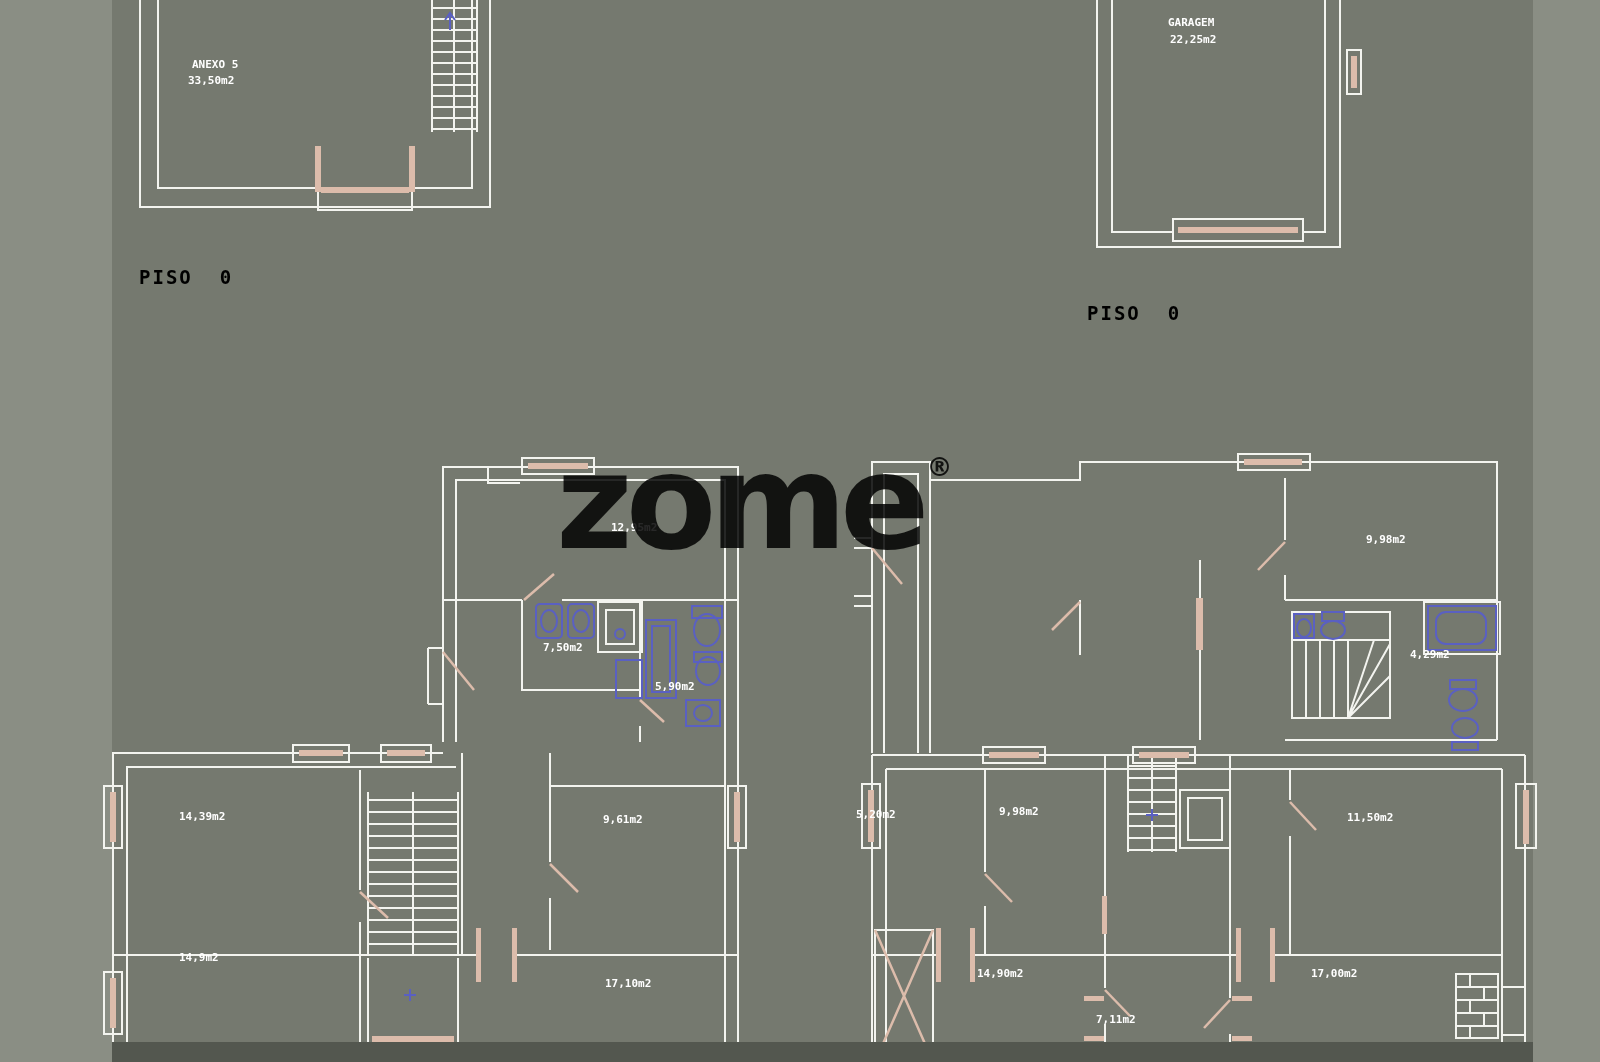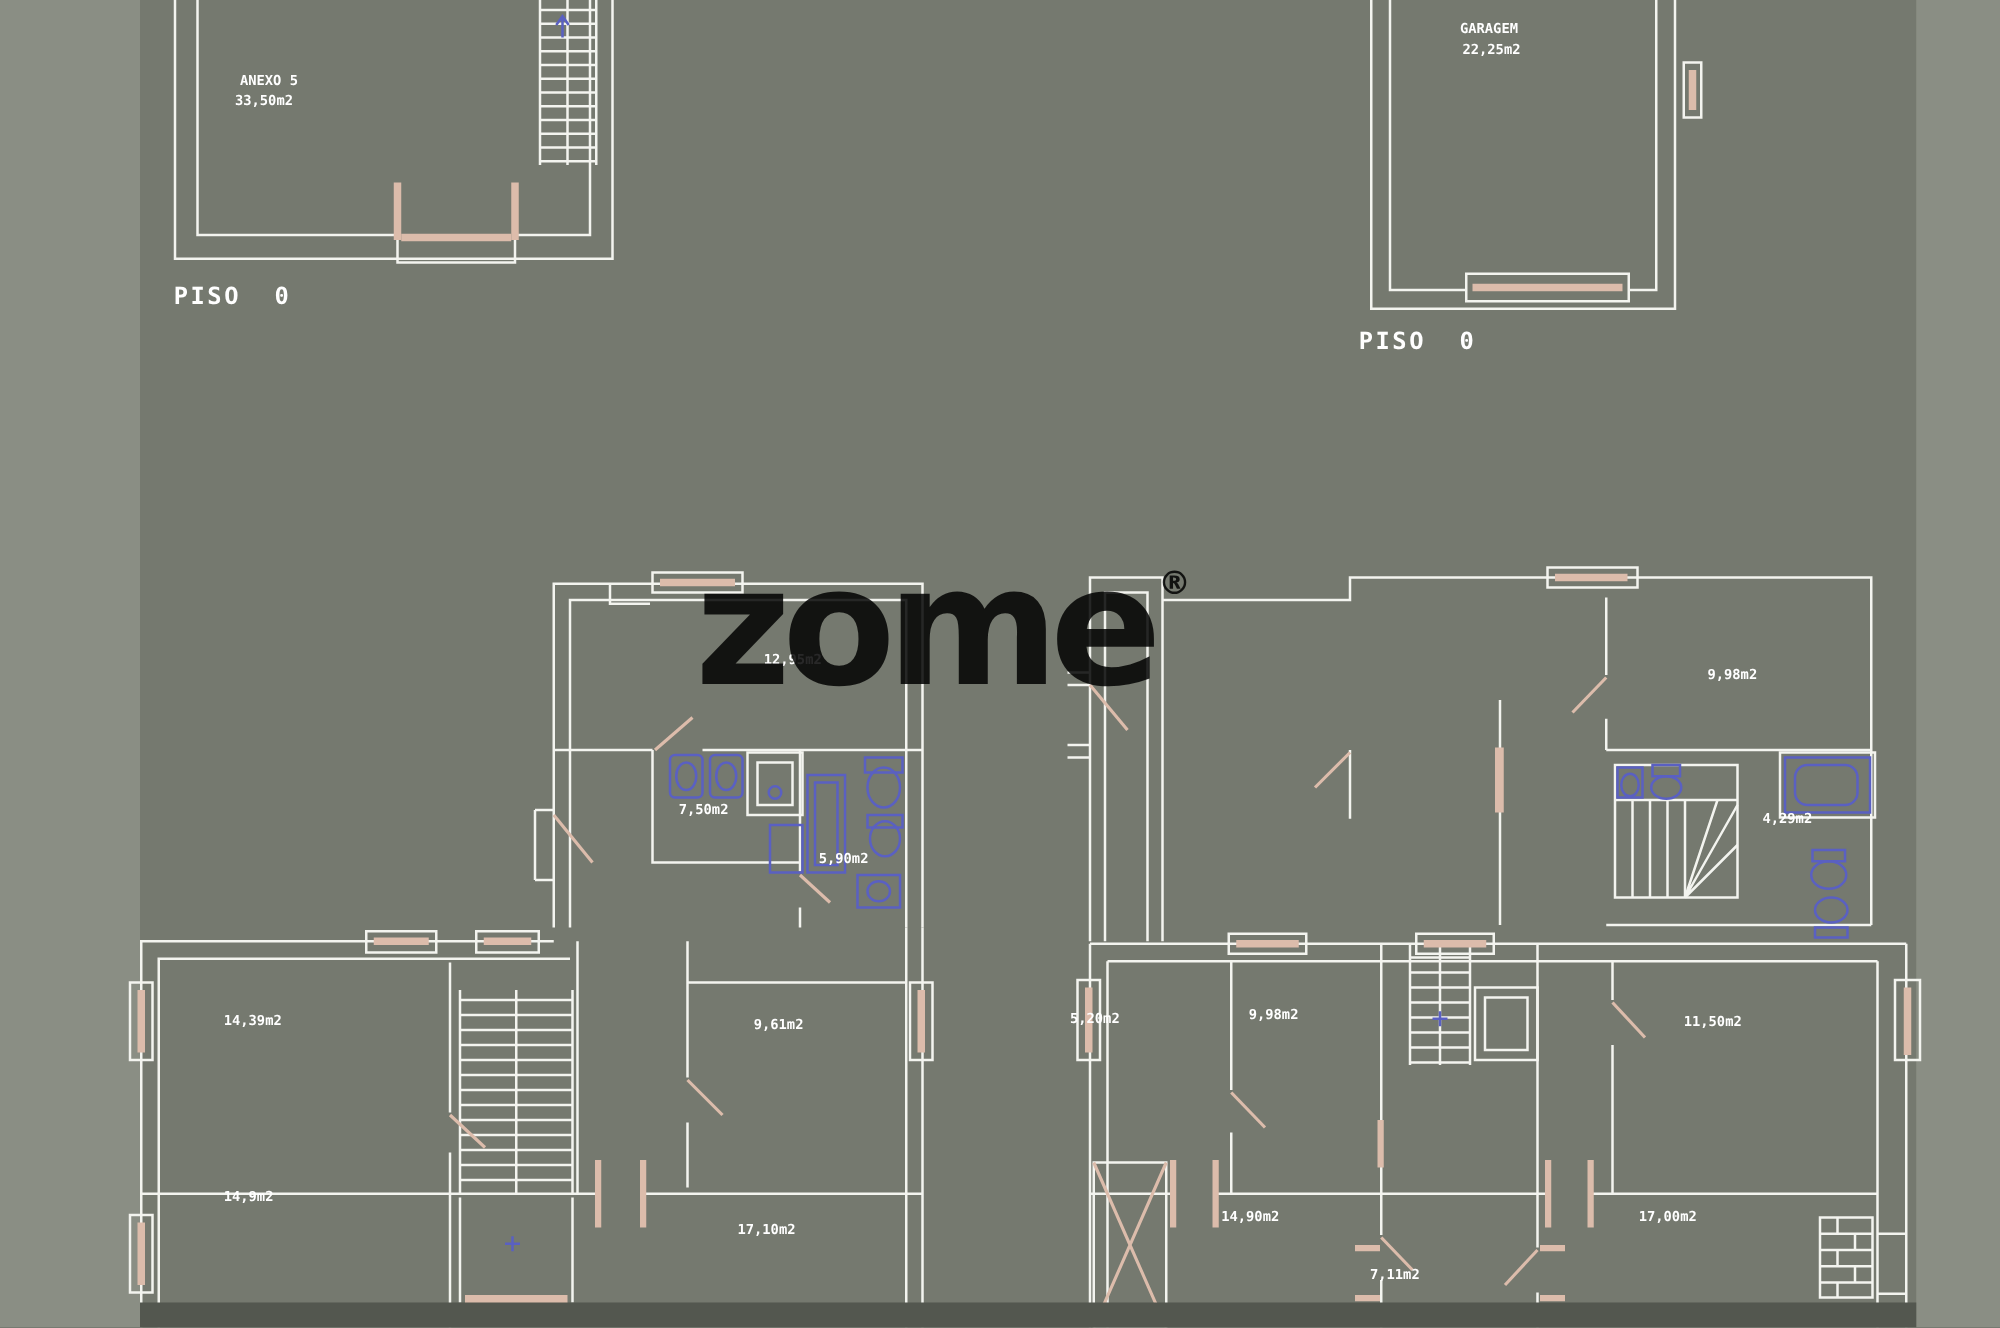--- a/index.html
+++ b/index.html
@@ -10,22 +10,22 @@
   .band-right{left:1533px;top:0;width:67px;height:1062px;background:#8a8e84;}
   .band-bottom{left:112px;top:1042px;width:1421px;height:20px;background:#53574f;z-index:6;}
   svg.plan{position:absolute;left:0;top:0;z-index:1;}
   .w path,.w rect{stroke:#f3f4ef;fill:none;stroke-width:2;}
   .dr path{stroke:#dcbcab;fill:none;stroke-width:2.5;}
   .dr path.glz{stroke-width:6;}
   .dr rect{fill:#dcbcab;stroke:none;}
   .fx path,.fx rect,.fx ellipse,.fx circle{stroke:#5a60c2;fill:none;stroke-width:2;}
   .lbl{position:absolute;z-index:2;color:#ffffff;font:bold 11px "DejaVu Sans Mono", monospace;
        white-space:pre;letter-spacing:0px;}
-  .piso{position:absolute;z-index:2;color:#ffffff;font:bold 19px "DejaVu Sans Mono", monospace;
-        white-space:pre;letter-spacing:2px;}
+  .piso{position:absolute;z-index:2;color:#000000;font:bold 19px "DejaVu Sans Mono", monospace;
+        white-space:pre;letter-spacing:2px;margin-top:40px;}
   .wm{position:absolute;left:556px;top:436px;z-index:4;color:#000000;opacity:0.84;
       font:bold 132px "DejaVu Sans", sans-serif;letter-spacing:-7px;line-height:1;}
   .wm .reg{display:inline-block;font-size:26px;letter-spacing:0;transform:translateY(-72px);margin-left:4px;}
 </style>
 </head>
 <body>
 
 <div class="stage">
 
   <div class="band band-left"></div>
@@ -241,21 +241,21 @@
   <div class="lbl" style="left:1168px;top:16px">GARAGEM</div>
   <div class="lbl" style="left:1170px;top:33px">22,25m2</div>
   <div class="piso" style="left:1087px;top:262px">PISO  0</div>
 
   <div class="lbl" style="left:611px;top:521px">12,95m2</div>
   <div class="lbl" style="left:543px;top:641px">7,50m2</div>
   <div class="lbl" style="left:655px;top:680px">5,90m2</div>
   <div class="lbl" style="left:179px;top:810px">14,39m2</div>
   <div class="lbl" style="left:603px;top:813px">9,61m2</div>
   <div class="lbl" style="left:179px;top:951px">14,9m2</div>
-  <div class="lbl" style="left:590px;top:977px">17,10m2</div>
+  <div class="lbl" style="left:605px;top:977px">17,10m2</div>
 
   <div class="lbl" style="left:1366px;top:533px">9,98m2</div>
   <div class="lbl" style="left:1410px;top:648px">4,29m2</div>
   <div class="lbl" style="left:856px;top:808px">5,20m2</div>
   <div class="lbl" style="left:999px;top:805px">9,98m2</div>
   <div class="lbl" style="left:1347px;top:811px">11,50m2</div>
   <div class="lbl" style="left:977px;top:967px">14,90m2</div>
   <div class="lbl" style="left:1311px;top:967px">17,00m2</div>
   <div class="lbl" style="left:1096px;top:1013px">7,11m2</div>
 

